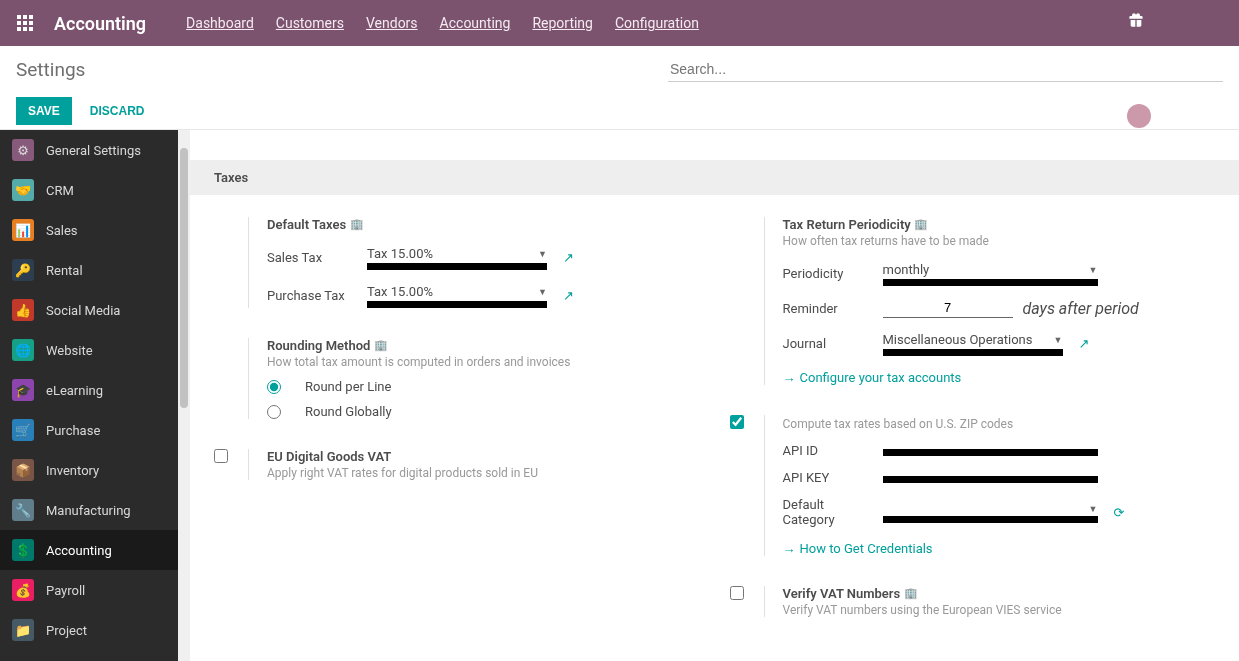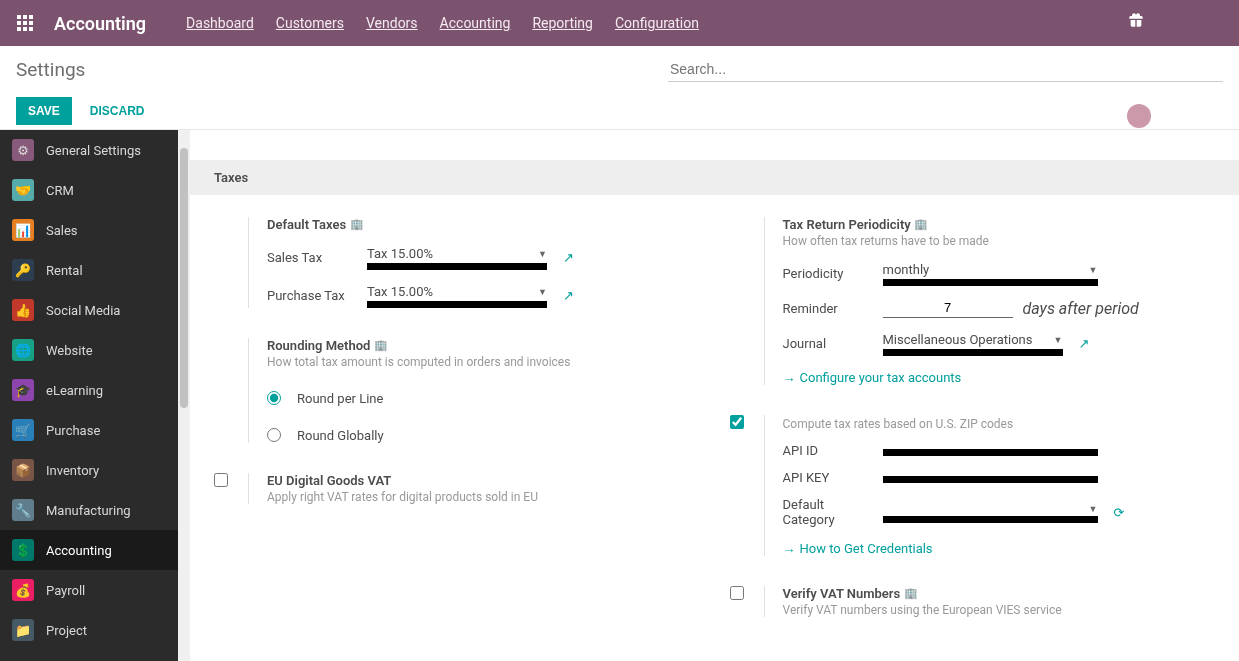--- a/index.html
+++ b/index.html
@@ -61,21 +61,21 @@
 .setting-block .content-col { flex: 1; }
 .setting-title { font-weight: 600; color: #4c4c4c; display: flex; align-items: center; gap: 4px; }
 .setting-desc { color: #999; font-size: 12px; margin-top: 2px; }
 .field-row { display: flex; align-items: center; margin-top: 12px; gap: 10px; }
 .field-label { width: 90px; color: #4c4c4c; font-size: 13px; }
 .field-select { border: none; border-bottom: 7px solid #000000; padding: 2px 0; width: 180px; font-size: 13px; display: flex; justify-content: space-between; align-items: center; cursor: pointer; }
 .field-select .caret { font-size: 9px; color: #666; }
 .field-input-num { border: none; border-bottom: 1px solid #666; width: 130px; text-align: center; font-size: 13px; padding: 2px 0; outline: none; }
 .ext-link { color: #00a09d; cursor: pointer; margin-left: 6px; }
 .action-link { color: #00a09d; cursor: pointer; font-size: 13px; margin-top: 14px; display: inline-flex; align-items: center; gap: 4px; }
-.radio-row { display: flex; gap: 16px; margin-top: 22px; font-size: 13px; }
+.radio-row { display: flex; align-items: center; gap: 24px; margin-top: 10px; font-size: 13px; }
 input[type=radio] { accent-color: #00a09d; width: 14px; height: 14px; }
 input[type=checkbox] { accent-color: #00a09d; width: 14px; height: 14px; }
 .building-ic { font-size: 11px; color: #888; }
 .suffix-text { font-size: 16px; color: #4c4c4c; font-style: italic; }
 
 .vl { border-left: 1px solid #e0e0e0; padding-left: 18px; }
 </style>
 </head>
 <body>
 

